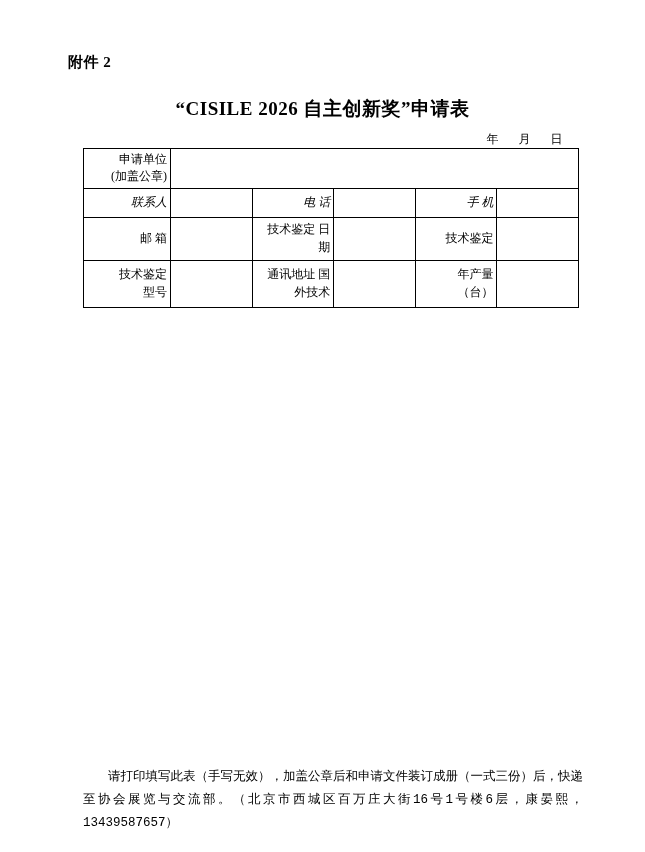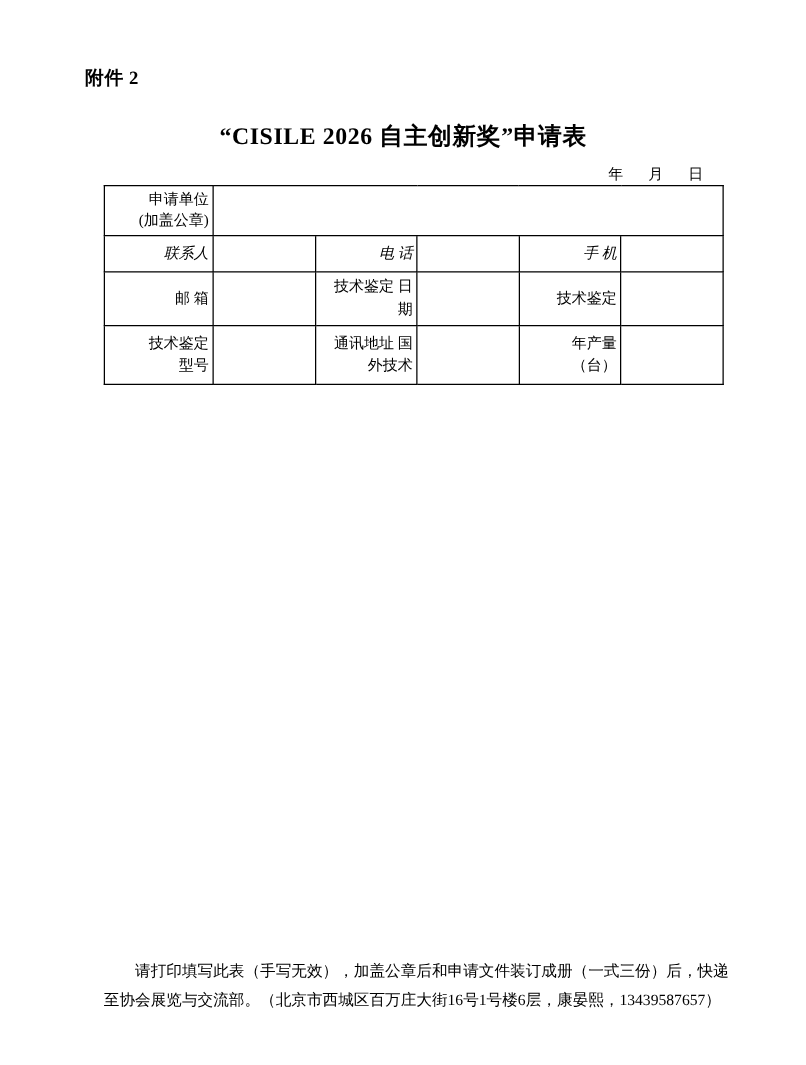--- a/index.html
+++ b/index.html
@@ -92,21 +92,21 @@
   }
   .footnote {
     position: absolute;
     left: 83px;
     top: 766px;
     width: 500px;
     font-size: 12.5px;
     line-height: 1.85;
     text-align: justify;
   }
-  .footnote .indent { text-indent: 2em; display: block; }
+  .footnote .indent { text-indent: 2em; display: block; font-family: Liberation Mono, monospace; }
 </style>
 </head>
 <body>
 
 <div class="page">
 
   <div class="attachment-label">附件 2</div>
 
   <div class="doc-title">“CISILE 2026 自主创新奖”申请表</div>
 

